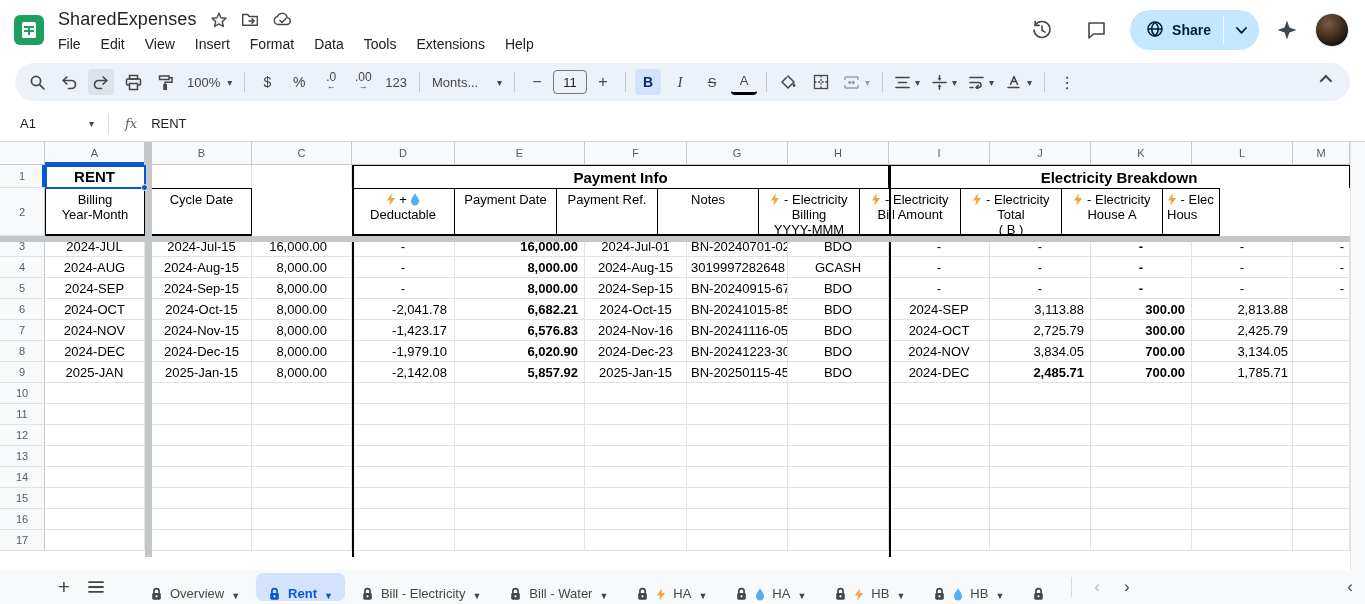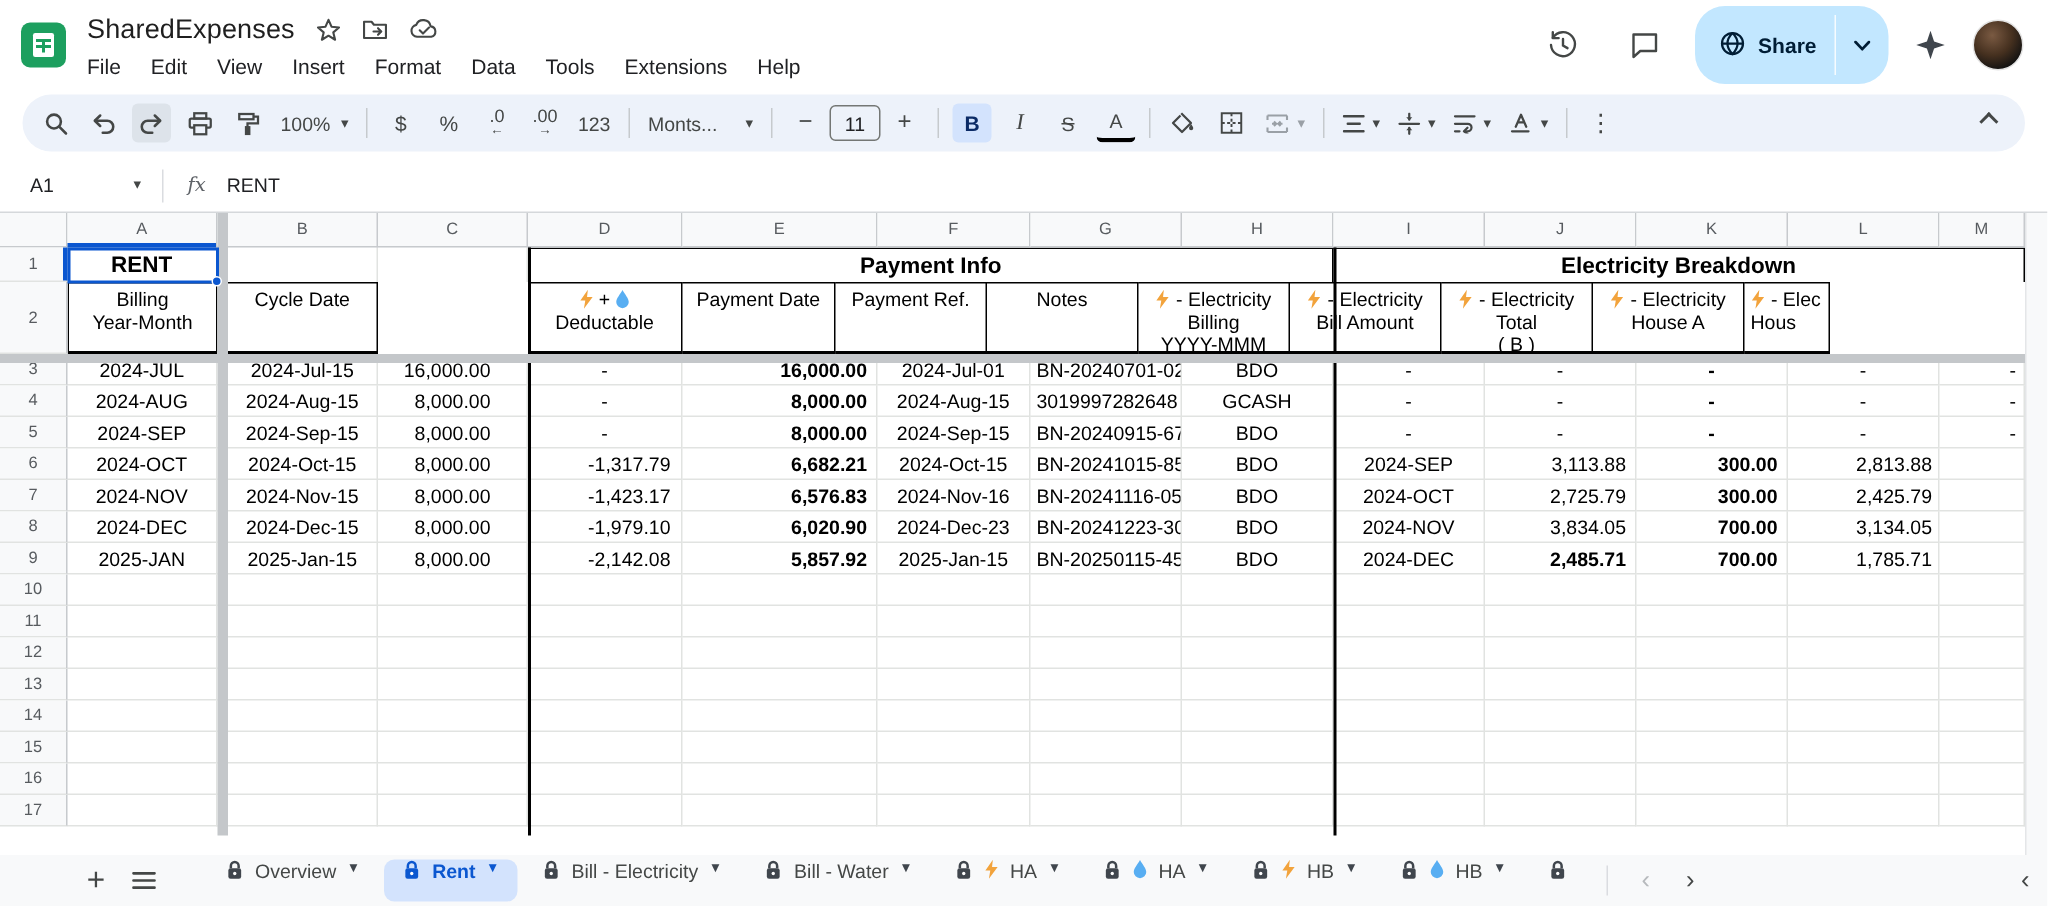--- a/index.html
+++ b/index.html
@@ -10,21 +10,21 @@
   .topbar { height:60px; display:flex; align-items:center; padding:0 16px 0 14px; background:#fff; }
   .logo { width:30px; height:30px; border-radius:6px; background:#1d9f5f; display:flex; align-items:center; justify-content:center; flex:0 0 auto; }
   .title-block { margin-left:14px; flex:1 1 auto; min-width:0; }
   .title-row { display:flex; align-items:center; gap:13px; height:26px; }
   .doc-title { font-size:18px; color:#1f1f1f; letter-spacing:.1px; }
   .tiny-icon { color:#444746; display:flex; align-items:center; }
   .menubar { display:flex; gap:4px; margin-top:1px; margin-left:-8px; }
   .menu-item { font-size:14px; color:#202124; padding:2px 8px; border-radius:4px; cursor:default; }
   .topbar-right { display:flex; align-items:center; gap:14px; }
   .round-btn { width:40px; height:40px; border-radius:50%; display:flex; align-items:center; justify-content:center; color:#444746; }
-  .share-pill { height:52px; border-radius:20px; background:#c2e7ff; display:flex; align-items:stretch; overflow:hidden; }
+  .share-pill { height:40px; border-radius:20px; background:#c2e7ff; display:flex; align-items:stretch; overflow:hidden; }
   .share-main { display:flex; align-items:center; gap:8px; padding:0 12px 0 16px; color:#001d35; font-size:14px; font-weight:700; }
   .share-sep { width:1px; background:rgba(255,255,255,.85); margin:6px 0; }
   .share-arrow { display:flex; align-items:center; padding:0 12px; color:#001d35; }
   .avatar { width:34px; height:34px; border-radius:50%; background:radial-gradient(circle at 38% 30%, #7a5a42 0%, #45301f 45%, #121212 78%); border:1px solid #e3e3e3; }
   .caret { font-size:10px; color:#444746; }
 
   
   .toolbar-wrap { height:46px; padding:3px 15px 5px 15px; background:#fff; }
   .toolbar { height:38px; background:#edf2fa; border-radius:19px; display:flex; align-items:center; padding:0 10px 0 6px; }
   .tb-btn { min-width:26px; height:26px; border-radius:4px; display:flex; align-items:center; justify-content:center; color:#444746; padding:0 3px; margin:0 3px; font-size:13px; }
@@ -66,21 +66,21 @@
   .freeze-v { left:145px; top:0; width:7px; height:415px; background:#c4c7ca; }
   .freeze-h { left:0; top:94px; width:1350px; height:6px; background:#c4c7ca; }
   .vblack { width:2px; background:#000; top:23px; height:392px; }
   .sel-rect { left:45px; top:23px; width:101px; height:24px; border:2px solid #0b57d0; }
   .sel-handle { position:absolute; right:-4px; bottom:-4px; width:7px; height:7px; background:#0b57d0; border:1px solid #fff; border-radius:50%; }
   .vscroll { position:absolute; right:0; top:0; width:15px; height:428px; background:#f8f9fa; border-left:1px solid #e4e6e8; }
 
   
   .tabbar { height:34px; background:#f8f9fa; display:flex; align-items:center; padding:0 10px 0 50px; gap:4px; }
   .tabbar-btn { width:28px; height:28px; display:flex; align-items:center; justify-content:center; color:#444746; font-size:18px; border-radius:50%; }
-  .sheet-tab { height:28px; display:flex; align-items:flex-start; gap:7px; padding:0 12px; border-radius:7px; font-size:13px; font-weight:500; color:#444746; margin:0 2px; }
+  .sheet-tab { height:28px; display:flex; align-items:flex-end; gap:7px; padding:0 12px; border-radius:7px; font-size:13px; font-weight:500; color:#444746; margin:0 2px; }
   .sheet-tab.active { background:#d3e3fd; color:#0b57d0; font-weight:700; }
   .tab-caret { font-size:9px; }
   .tabnav-sep { width:1px; height:20px; background:#dadce0; margin:0 8px; }
   .nav-ch { font-size:17px; color:#444746; padding:0 10px; }
   .nav-ch.disabled { color:#b7babd; }
   .icon-svg { display:inline-flex; vertical-align:-2px; }
 </style>
 </head>
 <body>
 
@@ -415,21 +415,21 @@
         <div class="cell" style="width:101px;flex:0 0 101px;justify-content:center;font-weight:700;">-</div>
         <div class="cell" style="width:101px;flex:0 0 101px;justify-content:center;">-</div>
         <div class="cell" style="width:57px;flex:0 0 57px;justify-content:flex-end;padding-right:5px;">-</div>
       </div>
       <div class="grid-row" style="height:21px;">
         <div class="rowhdr" style="height:21px;">6</div>
         <div class="cell" style="width:100px;flex:0 0 100px;justify-content:center;">2024-OCT</div>
         <div class="freeze-col-spacer" style="width:7px;flex:0 0 7px;"></div>
         <div class="cell" style="width:100px;flex:0 0 100px;justify-content:center;">2024-Oct-15</div>
         <div class="cell" style="width:100px;flex:0 0 100px;justify-content:flex-end;padding-right:24px;">8,000.00</div>
-        <div class="cell" style="width:103px;flex:0 0 103px;justify-content:flex-end;padding-right:7px;">-1,317.79</div>
+        <div class="cell" style="width:103px;flex:0 0 103px;justify-content:flex-end;padding-right:7px;">-2,041.78</div>
         <div class="cell" style="width:130px;flex:0 0 130px;justify-content:flex-end;padding-right:6px;font-weight:700;">6,682.21</div>
         <div class="cell" style="width:102px;flex:0 0 102px;justify-content:center;">2024-Oct-15</div>
         <div class="cell" style="width:101px;flex:0 0 101px;justify-content:flex-start;">BN-20241015-85</div>
         <div class="cell" style="width:101px;flex:0 0 101px;justify-content:center;">BDO</div>
         <div class="cell" style="width:101px;flex:0 0 101px;justify-content:center;">2024-SEP</div>
         <div class="cell" style="width:101px;flex:0 0 101px;justify-content:flex-end;padding-right:6px;">3,113.88</div>
         <div class="cell" style="width:101px;flex:0 0 101px;justify-content:flex-end;padding-right:6px;font-weight:700;">300.00</div>
         <div class="cell" style="width:101px;flex:0 0 101px;justify-content:flex-end;padding-right:4px;">2,813.88</div>
         <div class="cell" style="width:57px;flex:0 0 57px;justify-content:flex-end;padding-right:5px;"></div>
       </div>

